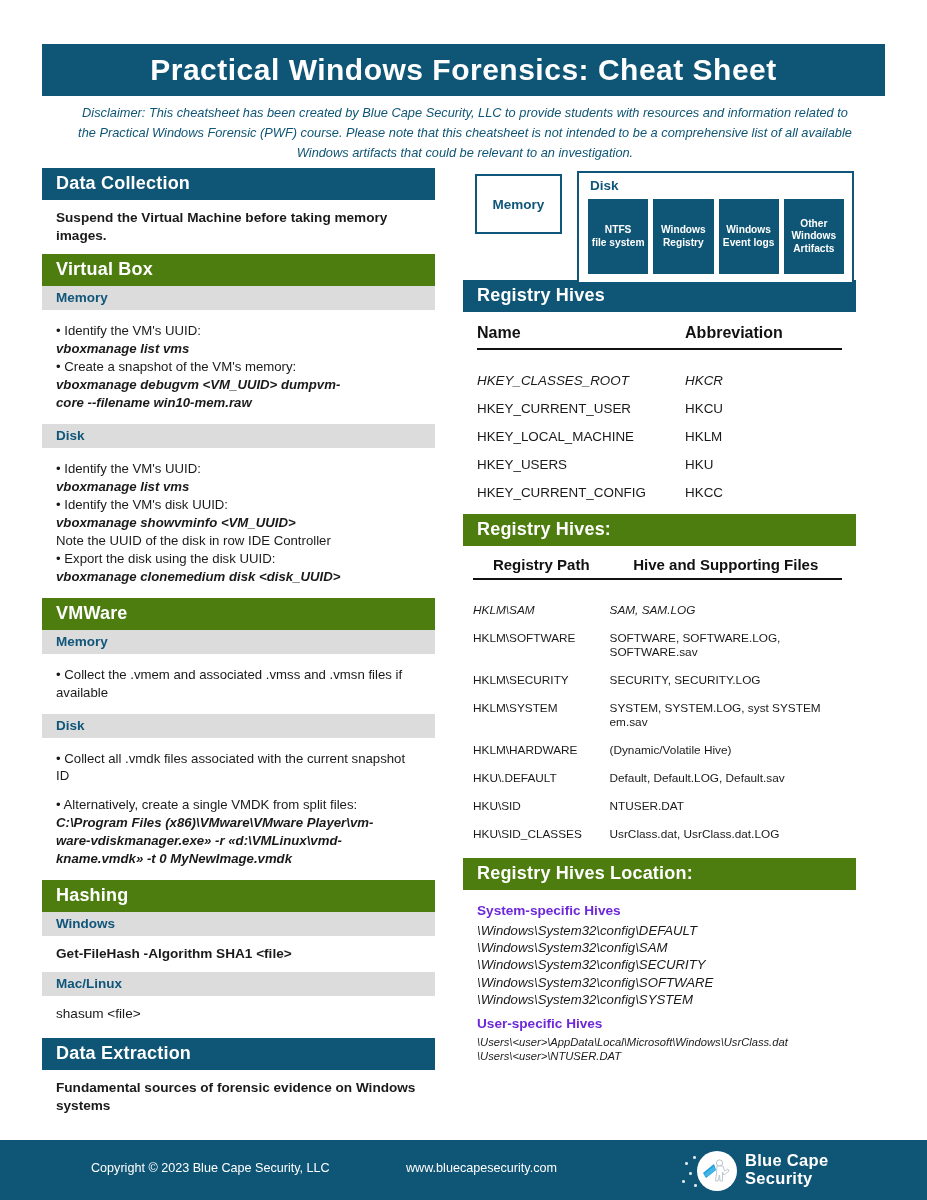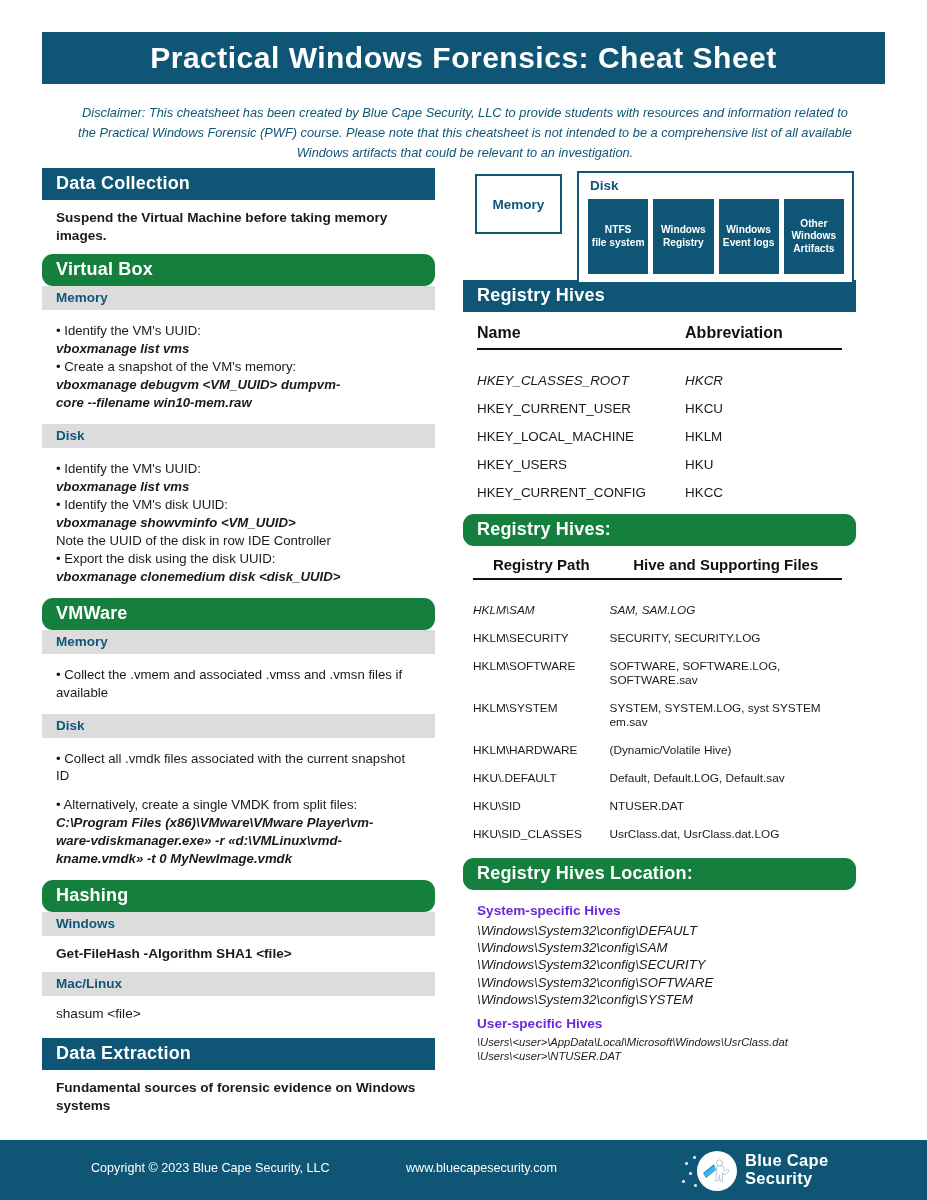--- a/index.html
+++ b/index.html
@@ -19,21 +19,21 @@
     position: absolute;
     left: 0; top: 0;
     width: 927px;
     height: 1200px;
     background: #fff;
   }
 
   
   .title-bar {
     position: absolute;
-    left: 42px; top: 32px;
+    left: 42px; top: 44px;
     width: 843px; height: 52px;
     background: #0f5575;
     display: flex;
     align-items: center;
     justify-content: center;
   }
   .title-bar .title-text {
     color: #ffffff;
     font-size: 30px;
     font-weight: bold;
@@ -67,21 +67,21 @@
   
   .hdr {
     box-sizing: border-box;
     padding: 5px 14px 6px 14px;
     font-size: 18px;
     font-weight: bold;
     color: #ffffff;
     letter-spacing: 0.2px;
   }
   .hdr.dark { background: #0f5575; }
-  .hdr.light { background: #15803d; border-radius: 11px; }
+  .hdr.light { background: #4d7c0f; }
 
   .subhdr {
     box-sizing: border-box;
     background: #dcdcdc;
     padding: 4px 14px 5px 14px;
     font-size: 13.5px;
     font-weight: bold;
     color: #10567a;
   }
 
@@ -378,26 +378,26 @@
           <th style="width:37%">Registry Path</th>
           <th>Hive and Supporting Files</th>
         </tr>
           </thead>
         <tbody>
             <tr class="first-row">
               <td>HKLM\SAM</td>
               <td>SAM, SAM.LOG</td>
             </tr>
             <tr>
+              <td>HKLM\SOFTWARE</td>
+              <td>SOFTWARE, SOFTWARE.LOG, SOFTWARE.sav</td>
+            </tr>
+            <tr>
               <td>HKLM\SECURITY</td>
               <td>SECURITY, SECURITY.LOG</td>
-            </tr>
-            <tr>
-              <td>HKLM\SOFTWARE</td>
-              <td>SOFTWARE, SOFTWARE.LOG, SOFTWARE.sav</td>
             </tr>
             <tr>
               <td>HKLM\SYSTEM</td>
               <td>SYSTEM, SYSTEM.LOG, syst SYSTEM em.sav</td>
             </tr>
             <tr>
               <td>HKLM\HARDWARE</td>
               <td>(Dynamic/Volatile Hive)</td>
             </tr>
             <tr>

